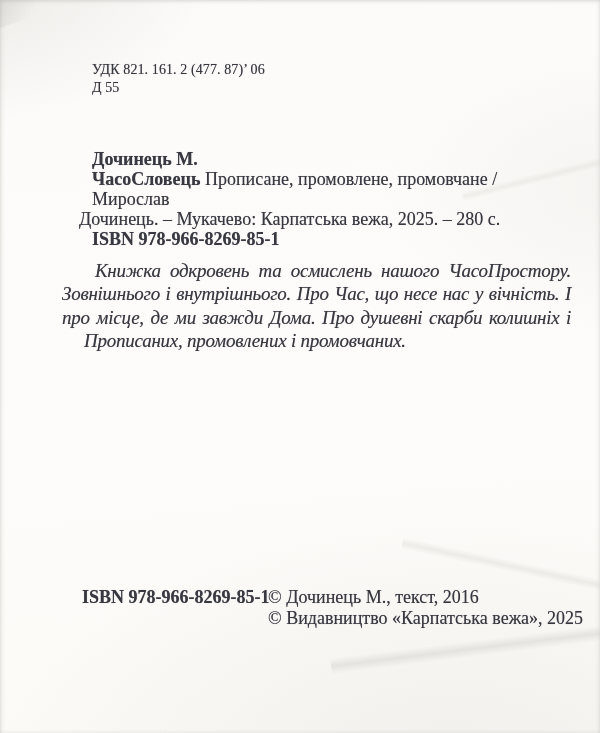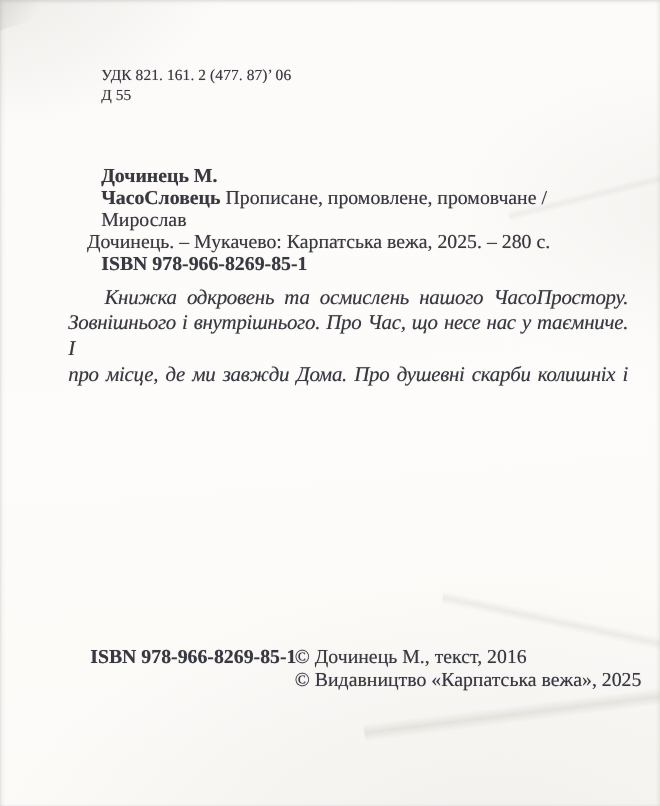--- a/index.html
+++ b/index.html
@@ -145,22 +145,23 @@
 
     <div class="biblio-block">
       <div class="indent bold">Дочинець М.</div>
       <div class="indent"><span class="bold">ЧасоСловець</span><span> Прописане, промовлене, промовчане / Мирослав</span></div>
       <div>Дочинець. – Мукачево: Карпатська вежа, 2025. – 280 с.</div>
       <div class="indent bold">ISBN 978-966-8269-85-1</div>
     </div>
 
     <div class="annotation">
       <div class="a-line first-line">Книжка одкровень та осмислень нашого ЧасоПростору.</div>
-      <div class="a-line just">Зовнішнього і внутрішнього. Про Час, що несе нас у таємниче. І</div>
+      <div class="a-line just">Зовнішнього і внутрішнього. Про Час, що несе нас у вічність. І</div>
       <div class="a-line just">про місце, де ми завжди Дома. Про душевні скарби колишніх і</div>
+      <div class="a-line para-indent">Прописаних, промовлених і промовчаних.</div>
     </div>
 
     <div class="footer">
       <div class="footer-isbn bold">ISBN 978-966-8269-85-1</div>
       <div class="copyright-col">
         <div>© Дочинець М., текст, 2016</div>
         <div>© Видавництво «Карпатська вежа», 2025</div>
       </div>
     </div>
 

